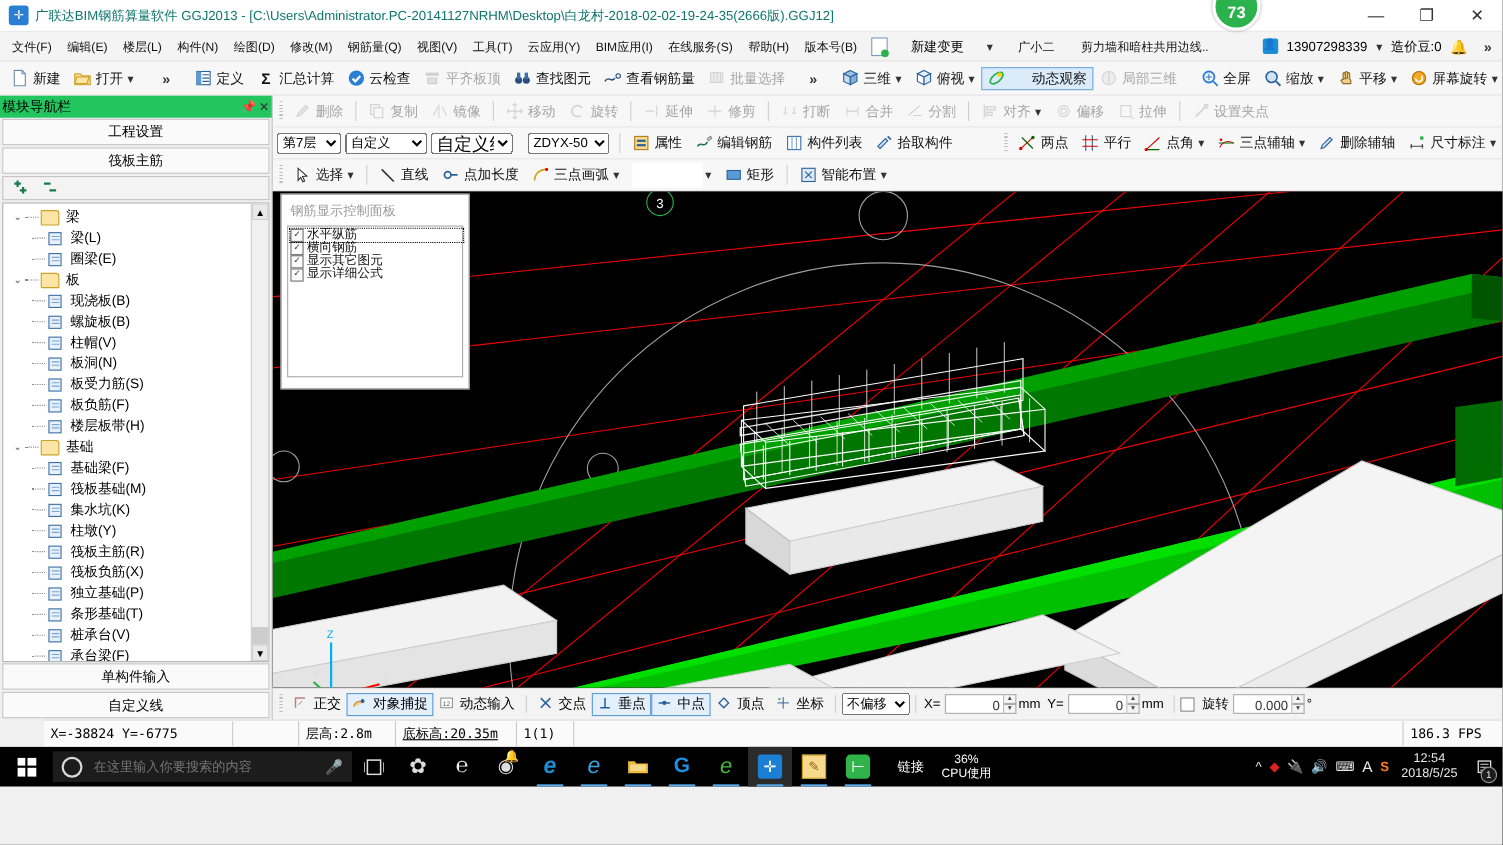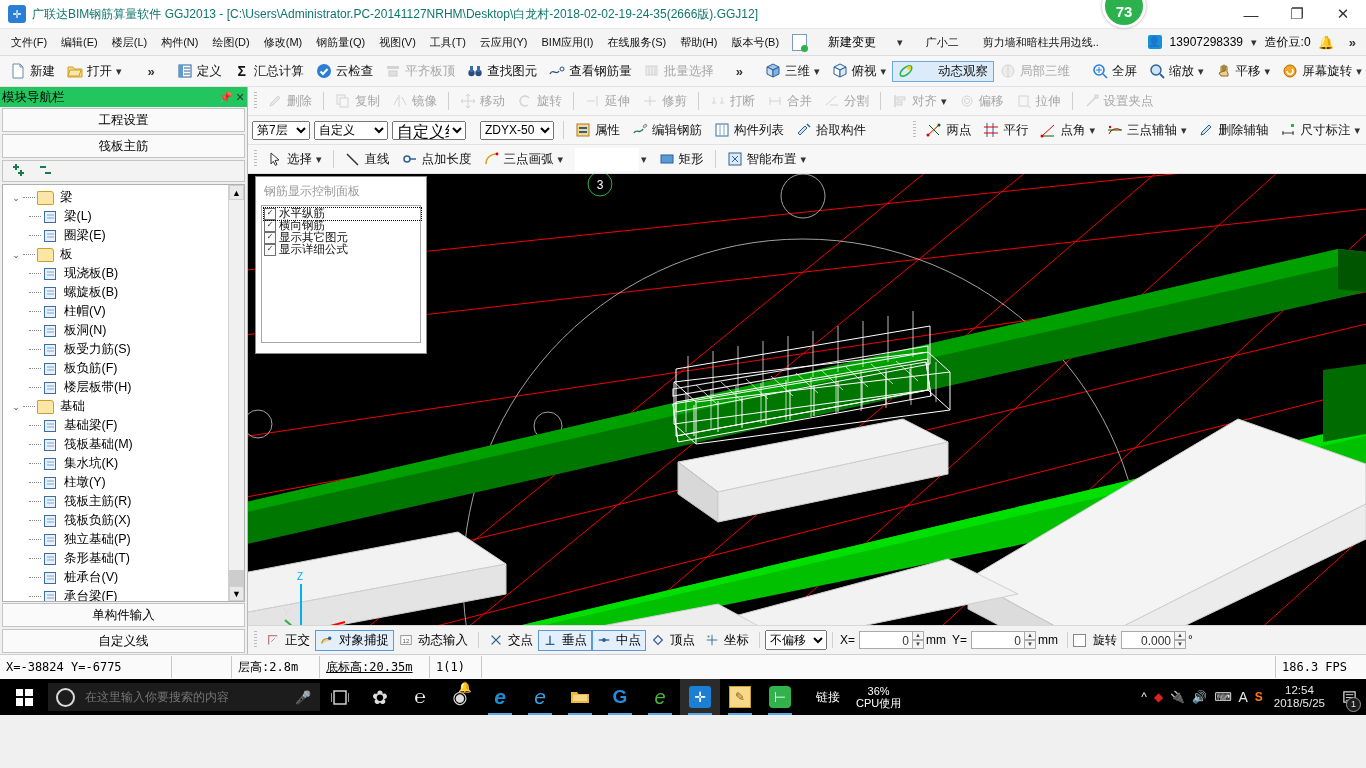--- a/index.html
+++ b/index.html
@@ -96,35 +96,35 @@
   .rp-title{font-size:12px;color:#9a9a9a;padding:6px 0 5px 8px;}
   .rp-list{margin:0 5px;border:1px solid #a8a8a8;height:138px;box-sizing:border-box;padding:2px 0 0 2px;}
   .rp-item{display:flex;align-items:center;height:12px;font-size:11.5px;color:#111;line-height:12px;}
   .rp-item.focus{outline:1px dotted #000;outline-offset:0;width:157px;}
   .cbx{width:10px;height:10px;border:1px solid #707070;background:#fbfbfb;margin-right:3px;
     font-size:9px;line-height:9px;text-align:center;color:#333;flex:none;}
 
   
   .snapbar{height:28px;background:#f3f3f3;border-top:1px solid #d8d8d8;
     display:flex;align-items:center;padding-left:4px;}
-  .snap{display:flex;align-items:flex-end;gap:3px;padding:2px 5px;font-size:12.5px;white-space:nowrap;}
+  .snap{display:flex;align-items:flex-start;gap:3px;padding:2px 5px;font-size:12.5px;white-space:nowrap;}
   .snap.on{background:#e3effb;border:1px solid #5b9bd5;padding:1px 4px;}
   .ssep{width:1px;height:16px;background:#d0d0d0;margin:0 5px;}
   .spin{display:flex;align-items:center;}
   .spinbox{width:54px;height:18px;border:1px solid #aaa;background:#fff;text-align:right;
     padding-right:3px;font-size:12px;line-height:18px;box-sizing:border-box;color:#333;}
   .spinbtns{display:flex;flex-direction:column;width:11px;height:18px;}
   .spinbtns i{flex:1;border:1px solid #aaa;border-left:none;background:#f5f5f5;
     font-style:normal;font-size:6px;line-height:7px;text-align:center;color:#444;}
   .unit{font-size:12px;margin:0 4px 0 2px;}
   .chk-sm{width:11px;height:11px;border:1px solid #888;background:#fff;margin-right:5px;}
 
   
   .statusbar{height:24px;background:#fafafa;border-top:1px solid #cfcfcf;display:flex;align-items:center;
-    font-family:"DejaVu Sans Mono","Liberation Mono",monospace;font-size:12px;}
+    font-family:"DejaVu Sans Mono","Liberation Mono",monospace;font-size:12px;margin-left:40px;}
   .st-cell{height:22px;display:flex;align-items:center;padding:0 6px;border-right:1px solid #c8c8c8;
     box-sizing:border-box;white-space:nowrap;}
   .st-grow{flex:1;border-right:1px solid #c8c8c8;height:22px;}
 
   
   .taskbar{height:36px;background:#000;display:flex;align-items:center;color:#fff;}
   .start{width:48px;height:36px;display:flex;align-items:center;justify-content:center;}
   .winlogo{width:17px;height:17px;display:grid;grid-template-columns:1fr 1fr;grid-template-rows:1fr 1fr;gap:2px;}
   .winlogo i{background:#fff;display:block;}
   .search{width:272px;height:28px;background:#1c1c1c;display:flex;align-items:center;padding:0 8px;

